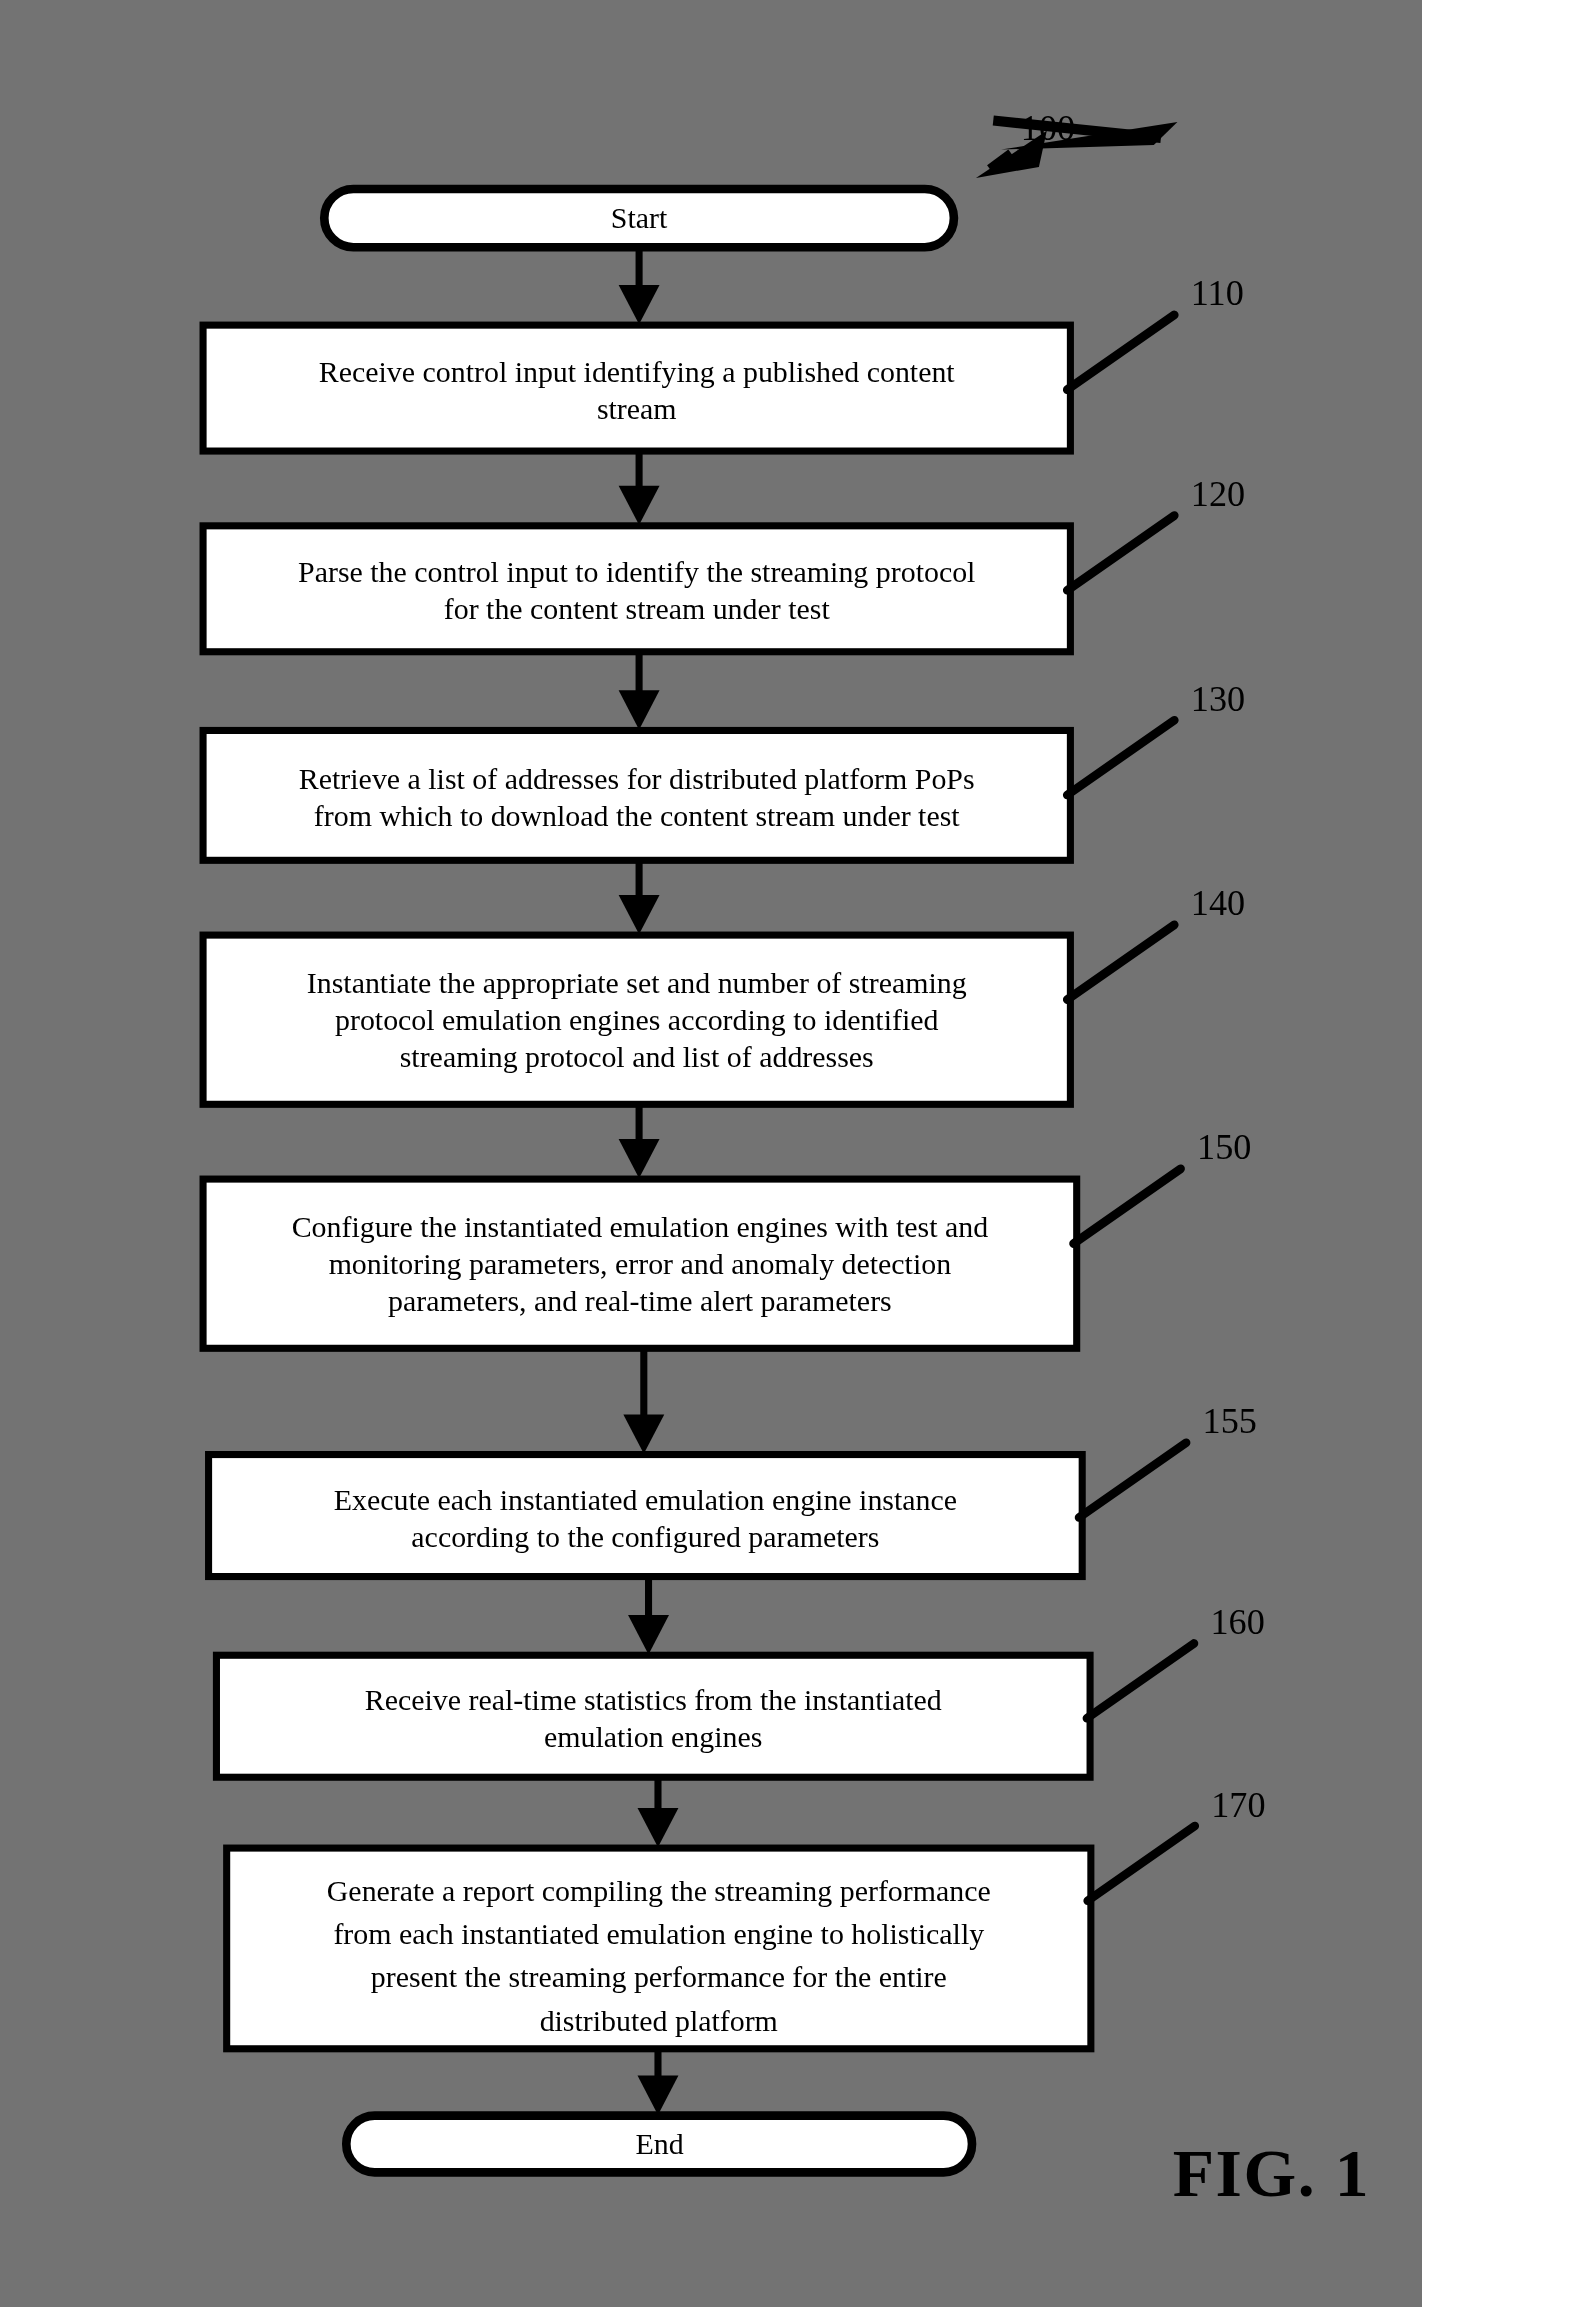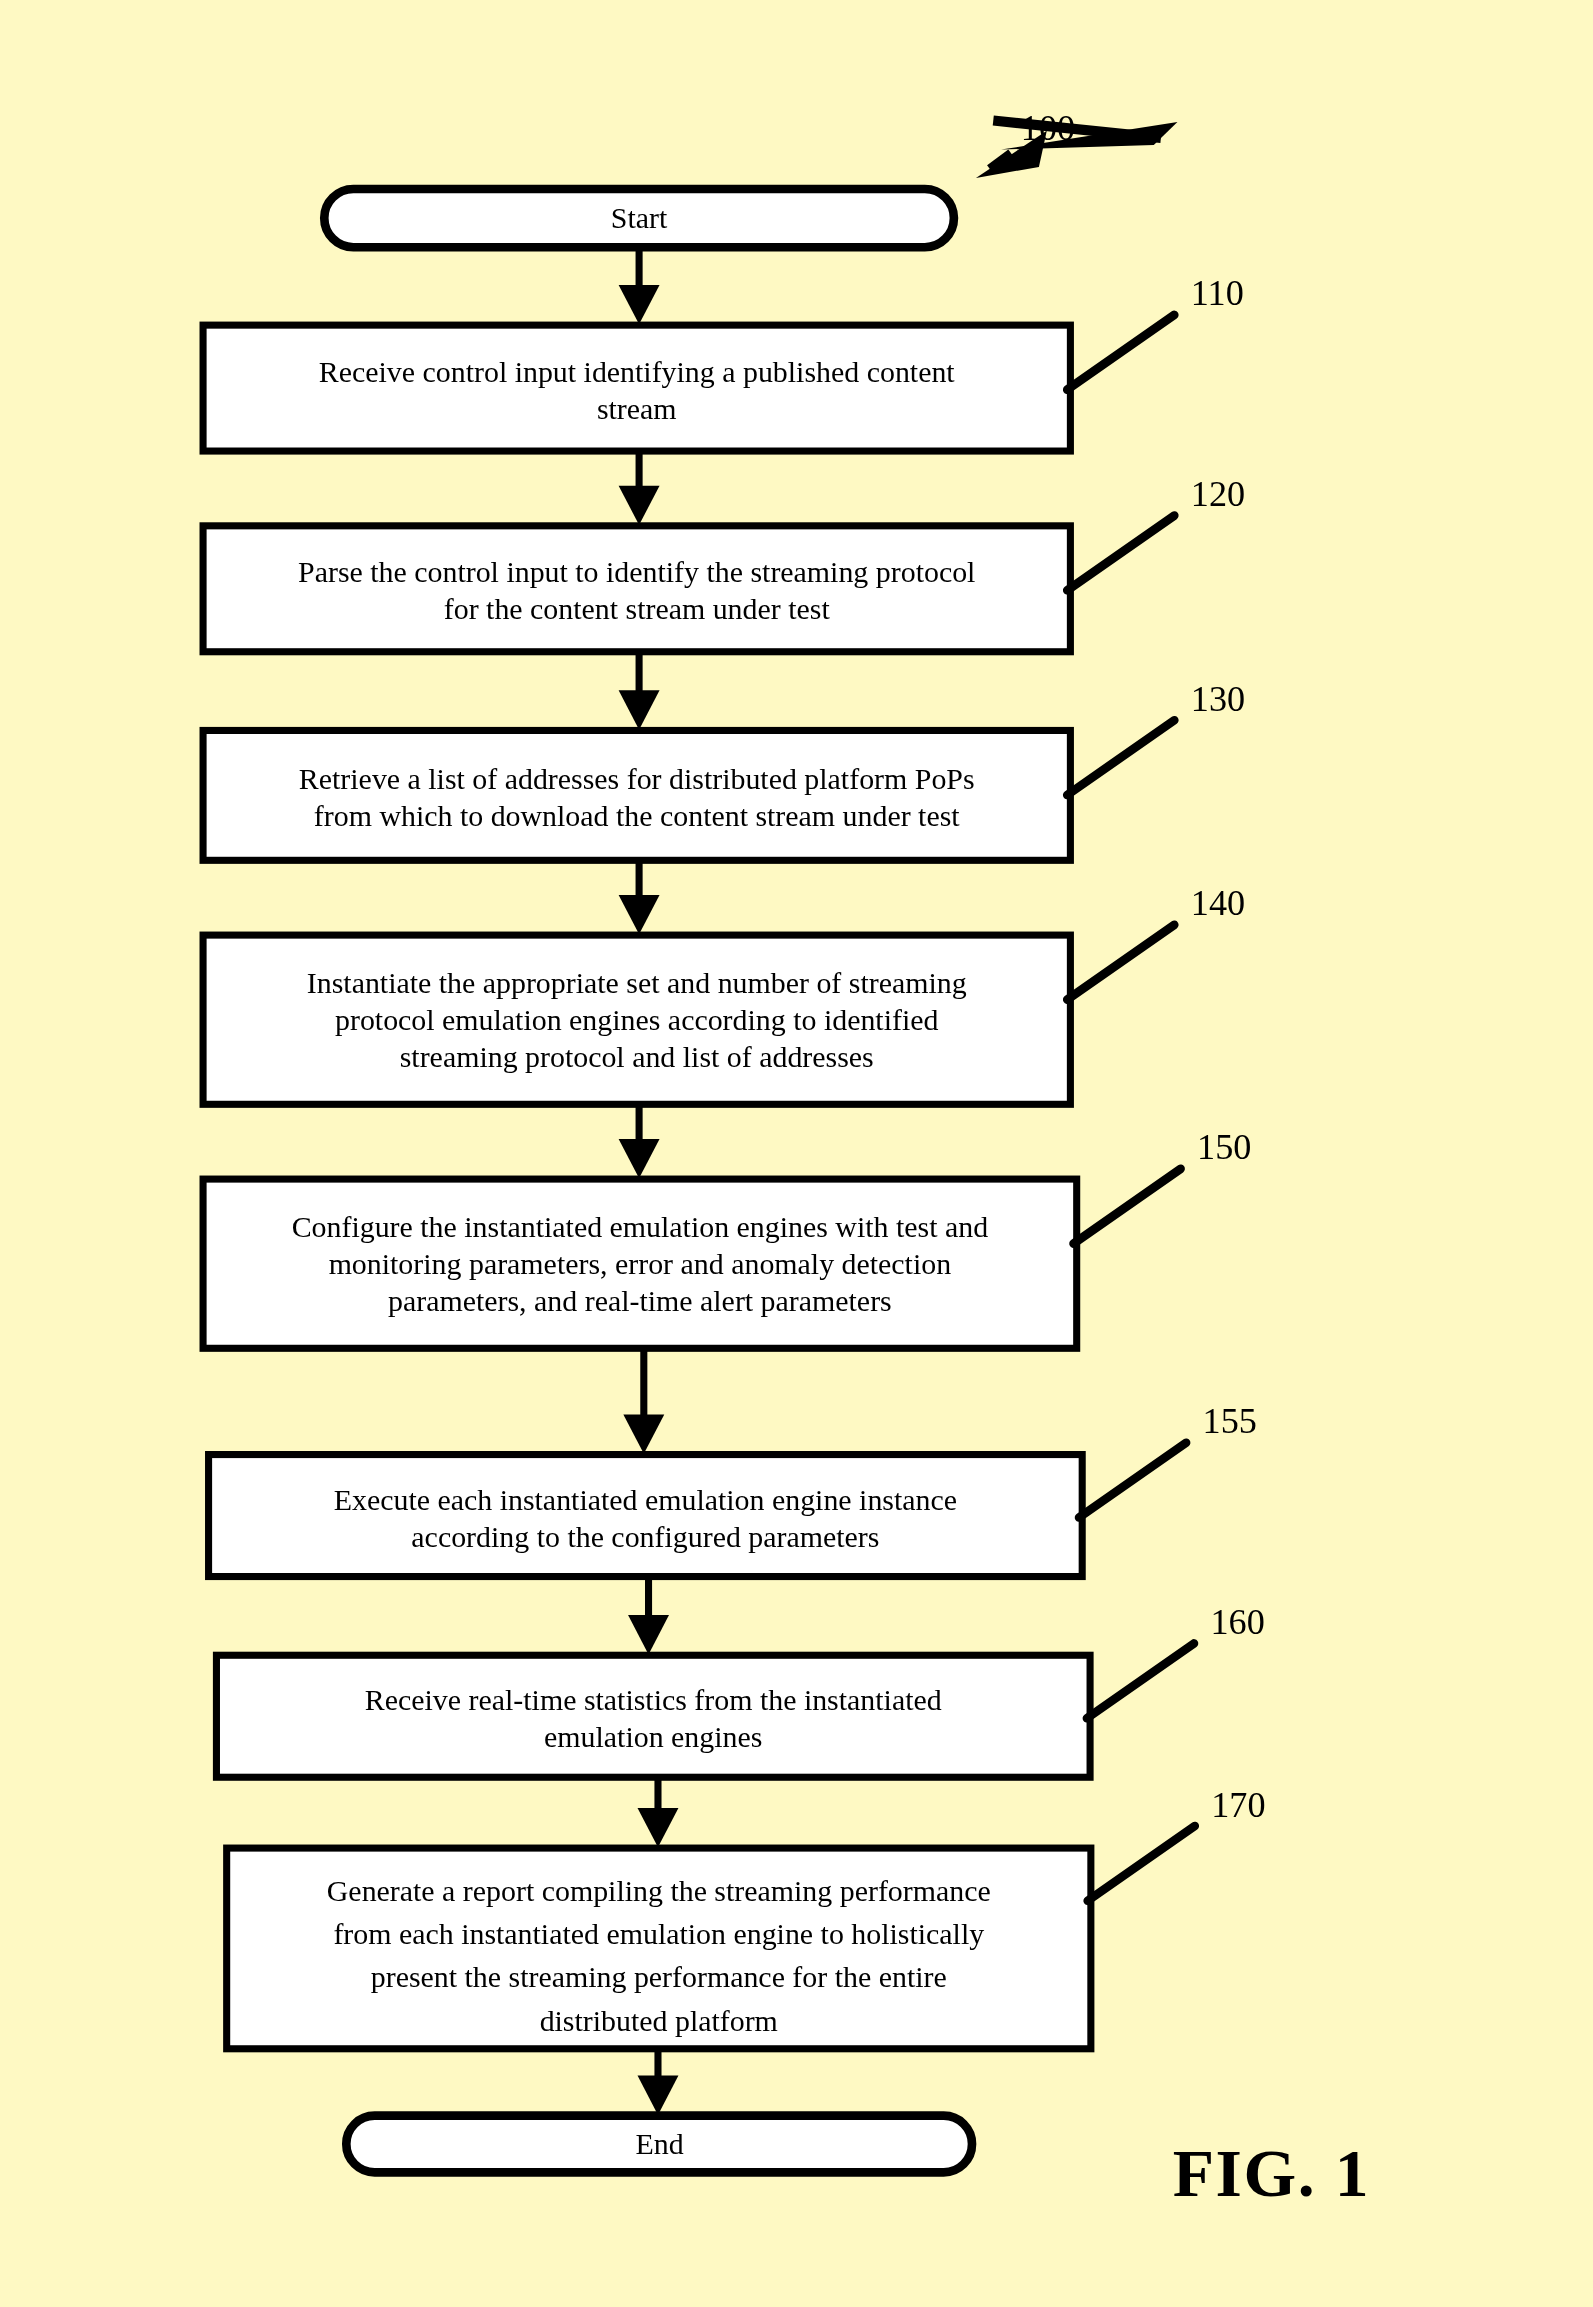--- a/index.html
+++ b/index.html
@@ -10,23 +10,23 @@
   }
   body {
     width: 1593px;
     height: 2307px;
     font-family: "Liberation Serif", "DejaVu Serif", serif;
     color: #000000;
     overflow: hidden;
   }
   #figure-root {
     position: relative;
-    width: 1593px;
+    width: 1422px;
     height: 2307px;
-    background: #fef9c3;
+    background: #737373;
   }
   svg.flow {
     position: absolute;
     left: 0;
     top: 0;
     width: 1593px;
     height: 2307px;
     display: block;
   }
   .box-shape {

